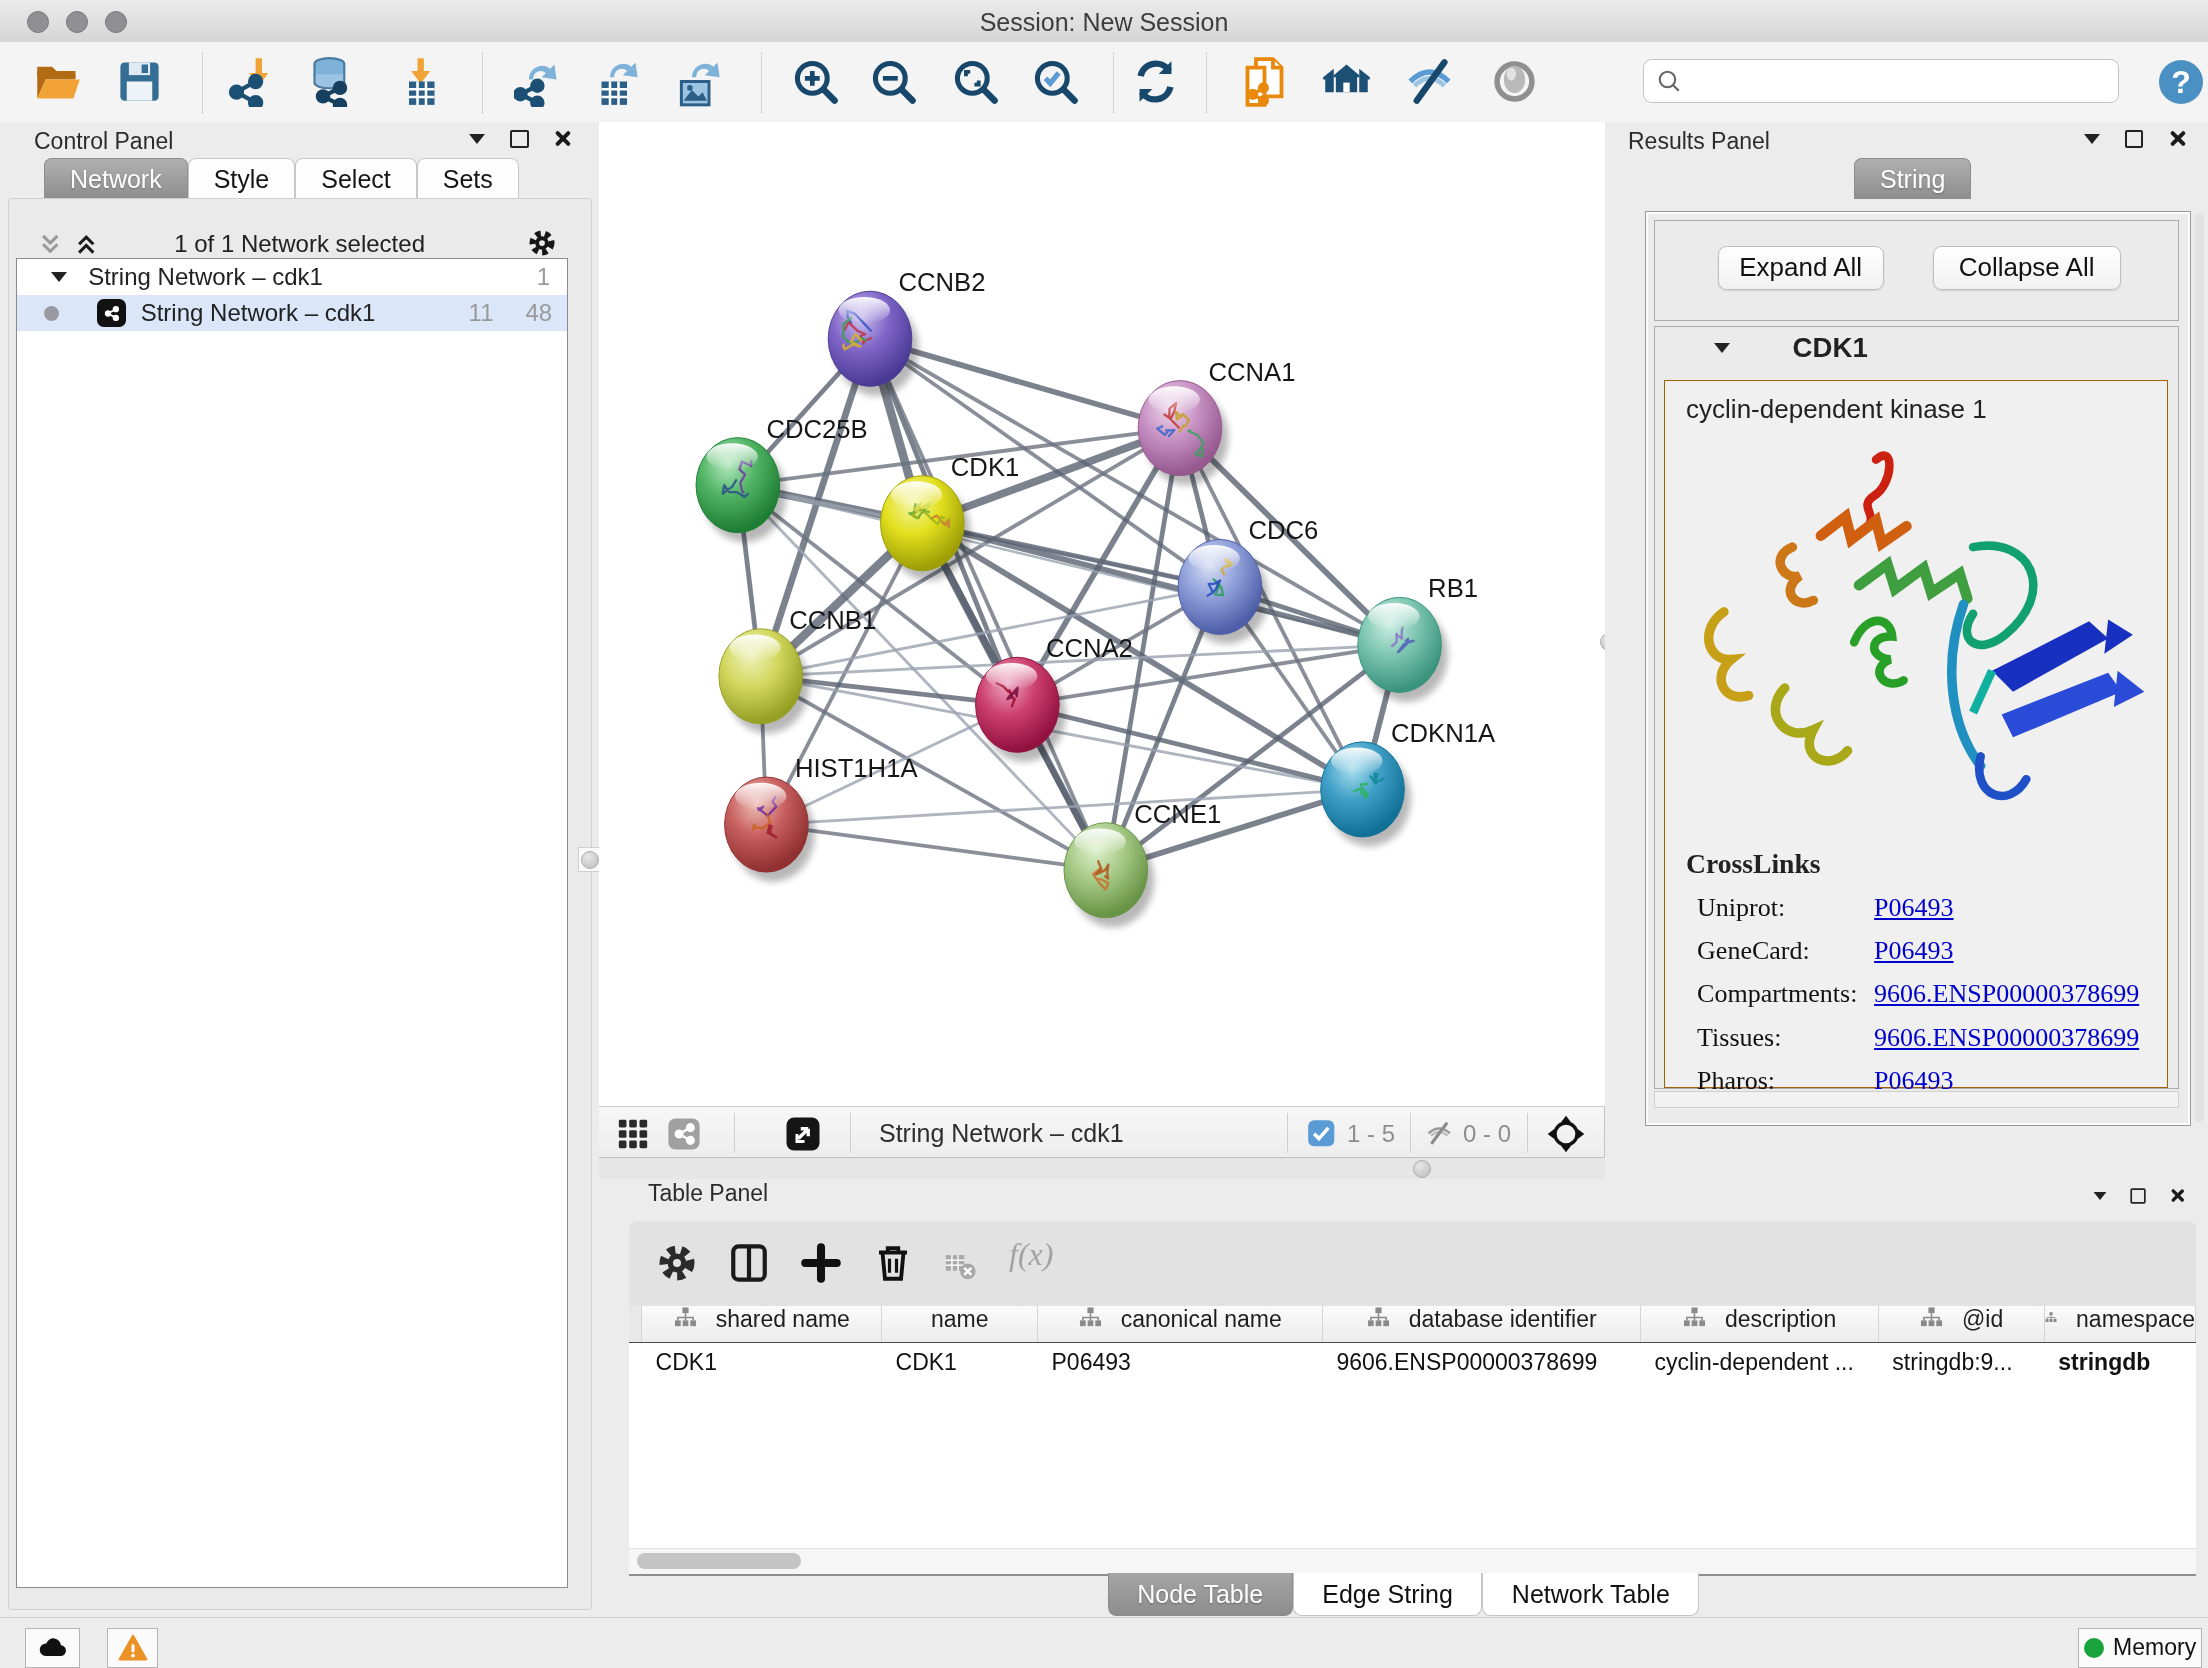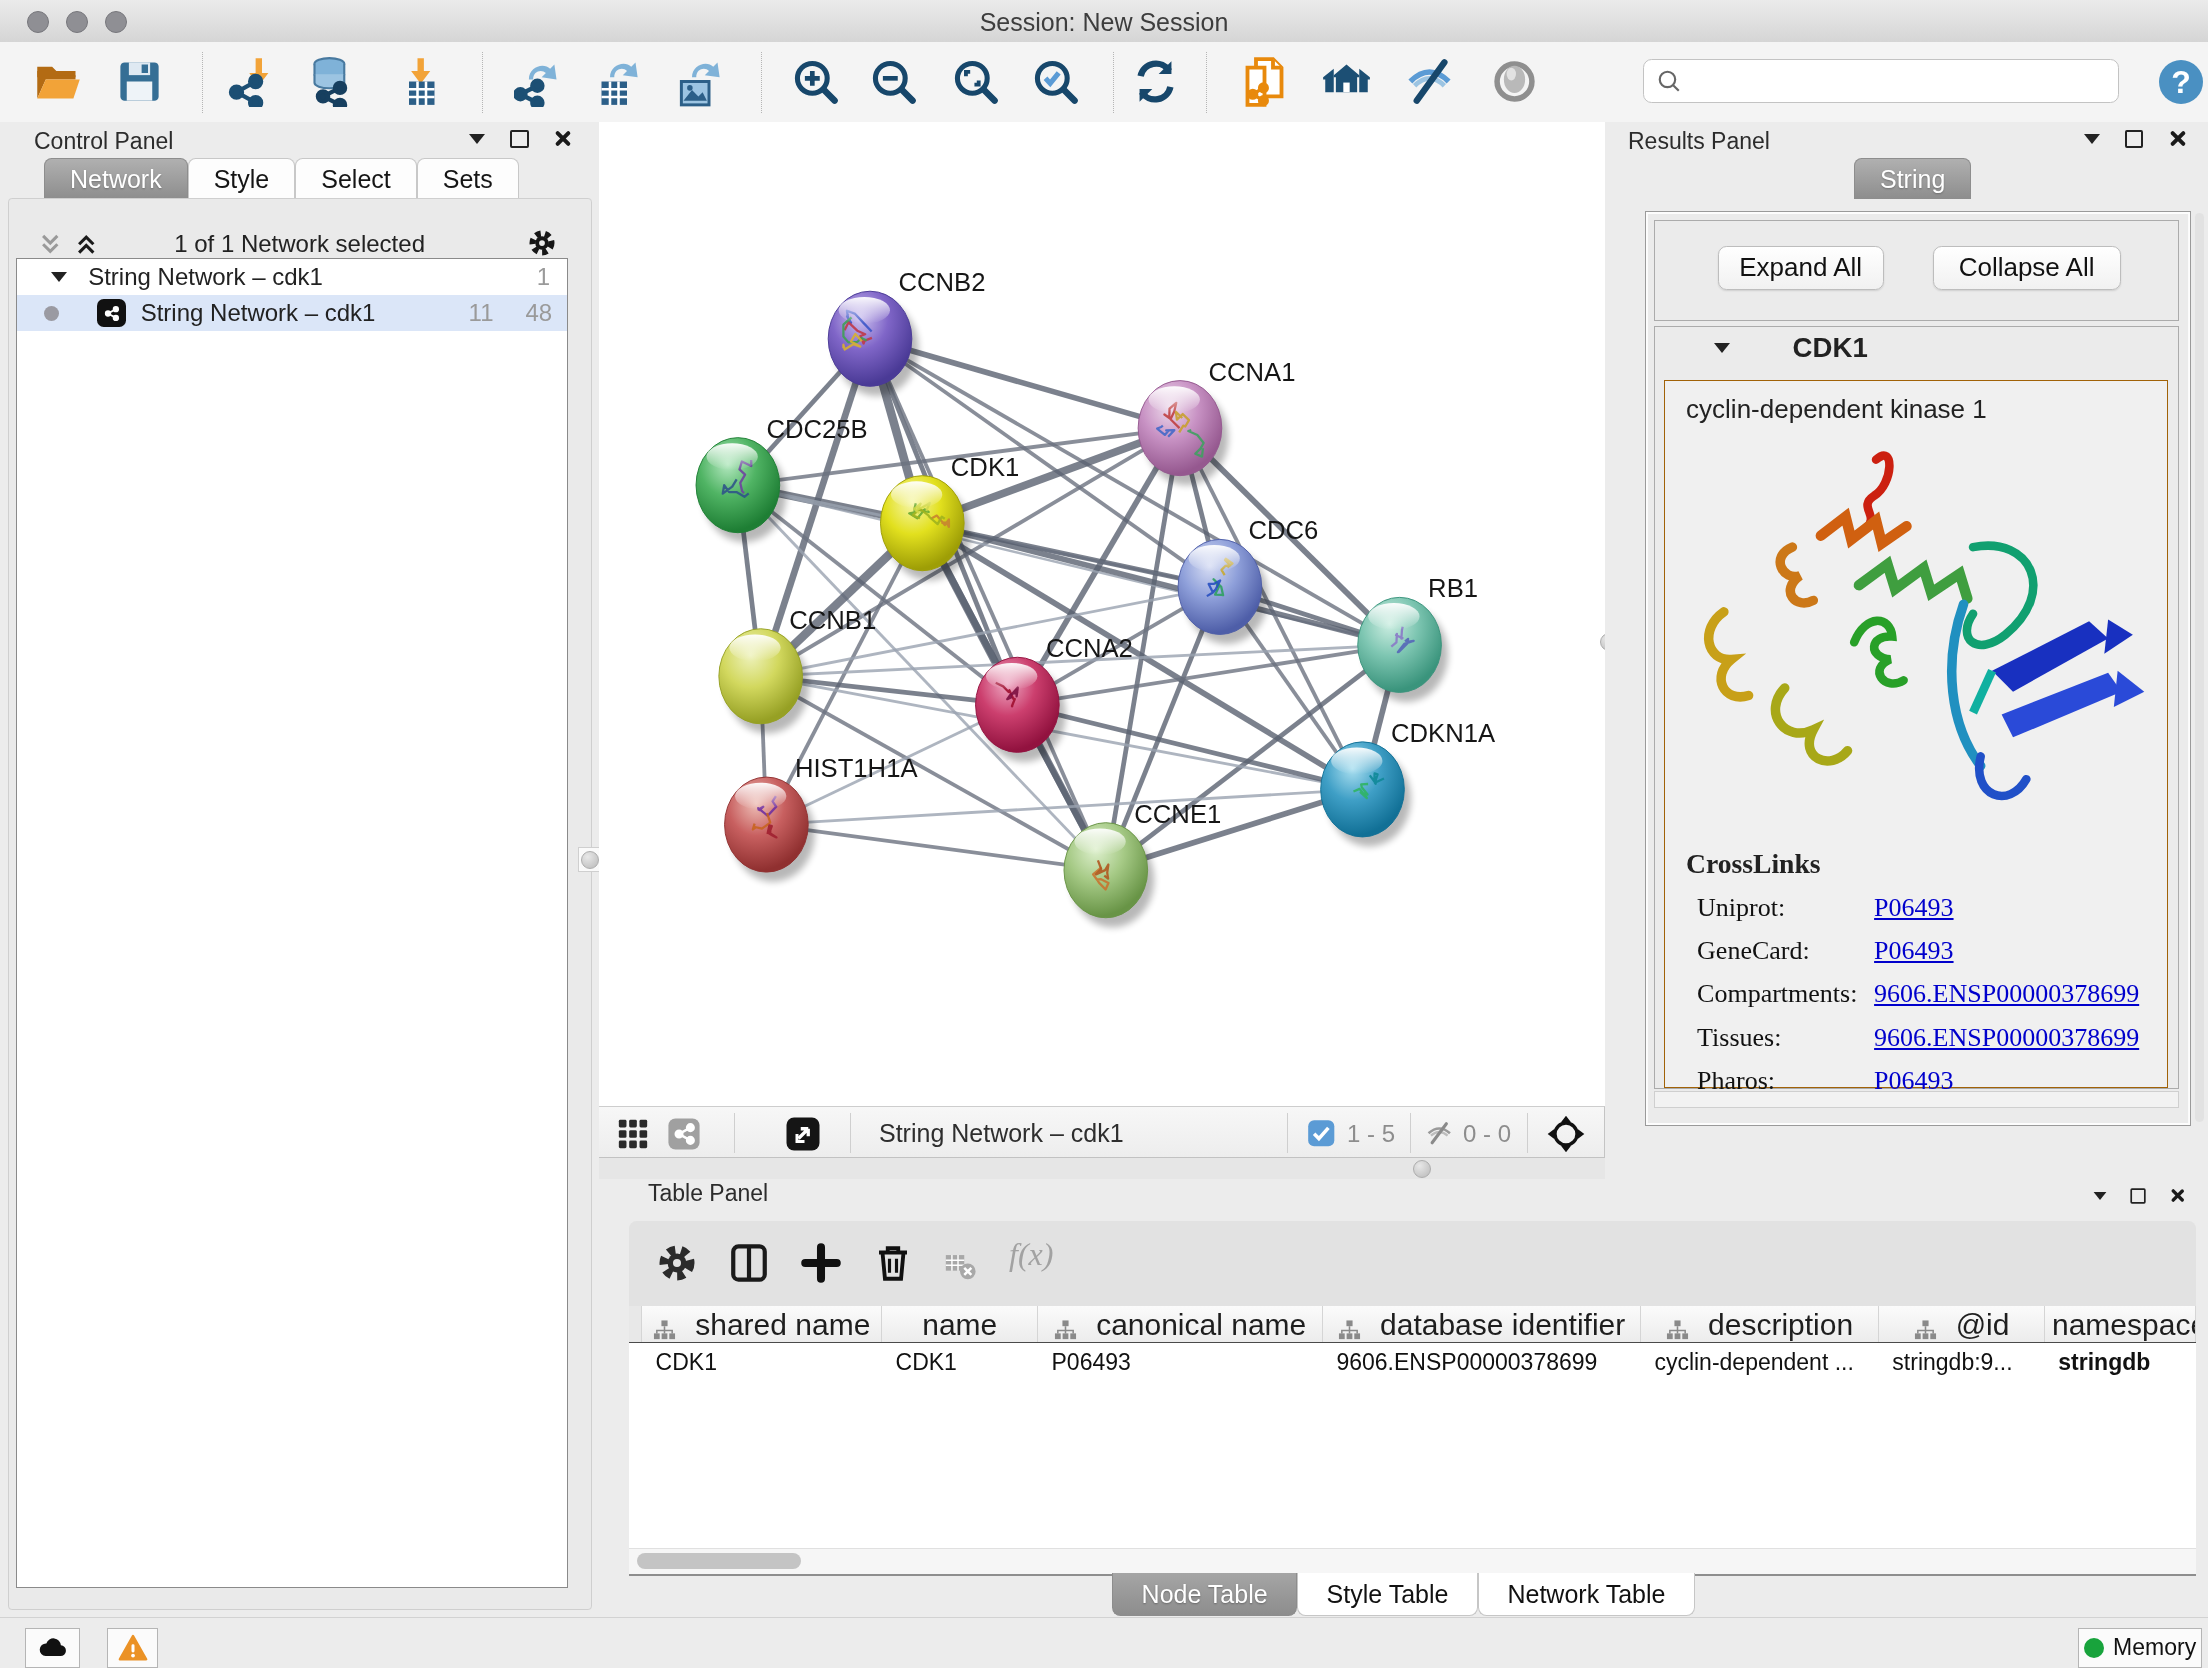--- a/index.html
+++ b/index.html
@@ -70,21 +70,21 @@
   .xl-label{width:177px;color:#111;}
   .xl-link{color:#0000cc;text-decoration:underline;}
   .rp-scrolltrack{position:absolute;left:7.6px;top:879px;width:523px;height:15px;background:#f2f2f2;border:1px solid #cfcfcf;}
   .rp-vtrack{position:absolute;right:3.8px;top:91px;width:9.5px;height:909px;background:#e2e2e2;border-radius:4.8px;}
   
   .table-panel{position:absolute;left:599px;top:1179px;width:1609px;height:438px;background:#ececec;}
   .tp-card{position:absolute;left:30px;top:42px;width:1567px;height:86px;background:#e2e2e2;border-radius:7.6px 7.6px 0 0;}
   .tp-icon{position:absolute;top:21px;width:42px;height:42px;}
   .tp-table{position:absolute;left:30px;top:127px;width:1567px;height:242px;background:#fff;overflow:hidden;}
   .thead{display:flex;height:36px;background:linear-gradient(#fbfbfb,#ececec);border-bottom:1.9px solid #4a4a4a;}
-  .th{display:flex;align-items:flex-end;justify-content:center;gap:19px;font-size:30px;color:#1e1e1e;
+  .th{display:flex;align-items:flex-start;justify-content:center;gap:19px;font-size:23px;color:#1e1e1e;
     border-right:1px solid #d5d5d5;box-sizing:border-box;overflow:hidden;white-space:nowrap;}
   .gutter{background:#e8e8e8;border-right:1px solid #d5d5d5;}
   .trow{display:flex;height:38px;align-items:center;font-size:23px;color:#111;}
   .td{padding-left:13.3px;box-sizing:border-box;overflow:hidden;white-space:nowrap;}
   .tp-hscroll{position:absolute;left:30px;top:369px;width:1567px;height:25px;background:#f6f6f6;border-top:1px solid #e0e0e0;border-bottom:2.9px solid #8e8e8e;}
   .tp-thumb{position:absolute;left:7.6px;top:3.8px;width:164px;height:16px;border-radius:8.6px;background:#c4c4c4;}
   .bottom-tabs{position:absolute;left:0;top:394px;width:1609px;display:flex;justify-content:center;}
   .btab{height:42px;padding:0 28.5px;display:flex;align-items:center;font-size:25px;background:#fff;
     border:1px solid #c6c6c6;border-top:none;border-radius:0 0 8.6px 8.6px;color:#111;}
   .btab.active{background:linear-gradient(#a5a5a5,#8d8d8d);color:#fff;border-color:#8d8d8d;text-shadow:0 1px 1.9px rgba(0,0,0,.3);}
@@ -821,21 +821,21 @@
           <div class="td" style="width: 166px;">stringdb:9...</div>
           <div class="td" style="width: 151px; font-weight: bold;">stringdb</div>
         </div>
       </div>
   </div>
   <div class="tp-hscroll">
       <div class="tp-thumb"></div>
     </div>
   <div class="bottom-tabs" id="bottom-tabs">
       <div class="btab active">Node Table</div>
-      <div class="btab">Style Table</div>
+      <div class="btab">Edge String</div>
       <div class="btab">Network Table</div>
     </div>
 </div>
 
 <div class="statusbar">
   <div class="sb-btn" style="left:25px;width:55px">
     <svg viewBox="0 0 24 24" width="32" height="32">
         <path d="M6.5 18h11a4 4 0 0 0 .4-8A5.6 5.6 0 0 0 7 8.6A3.9 3.9 0 0 0 6.5 18z" fill="#111"></path>
       </svg>
   </div>

